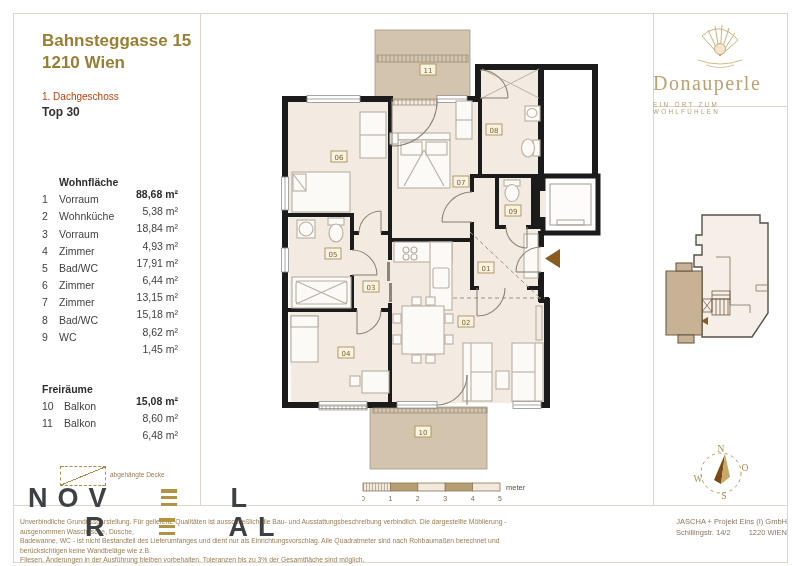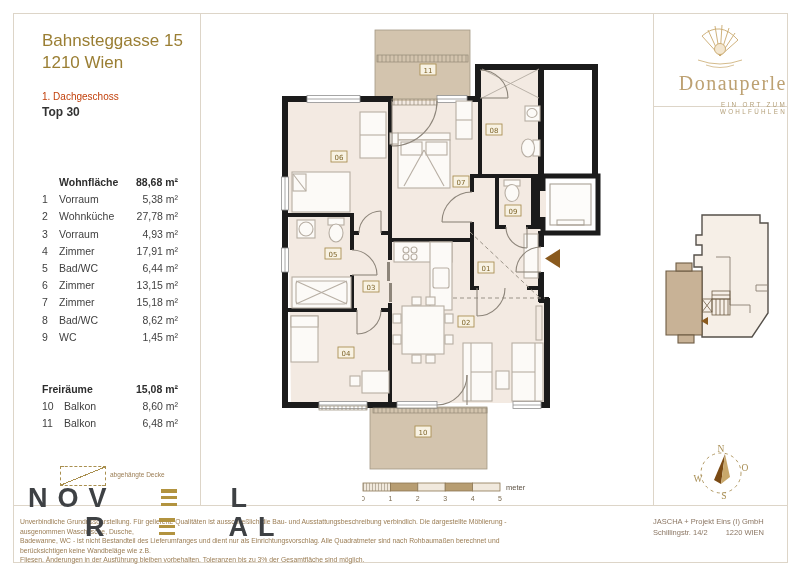--- a/index.html
+++ b/index.html
@@ -6,42 +6,42 @@
   body{
     width:800px;height:566px;position:relative;background:#ffffff;
     font-family:"Liberation Sans",sans-serif;color:#3c3c3c;overflow:hidden;
   }
   .abs{position:absolute;}
   
   .frame{left:13px;top:13px;width:773px;height:548px;border:1px solid #ddd5c8;}
   .vline{width:1px;background:#ddd5c8;top:13px;height:492px;}
   .hline{height:1px;background:#ddd5c8;}
   
-  .addr{left:42px;top:30px;font-size:17px;font-weight:normal;color:#9a7e33;line-height:22px;}
+  .addr{left:42px;top:30px;font-size:17px;font-weight:bold;color:#9a7e33;line-height:22px;}
   .floorline{left:42px;top:88px;font-size:10px;line-height:17px;color:#c2410c;}
   .unitline{left:42px;top:105px;font-size:12px;font-weight:bold;color:#333;}
   
   .rtable{left:42px;top:176px;width:136px;font-size:10.5px;color:#3f3f3f;}
   .trow{display:flex;height:17.2px;align-items:flex-start;}
   .trow.head{font-weight:bold;color:#2e2e2e;}
   .tn{width:17px;flex:0 0 17px;}
   .tname{flex:1;}
-  .tarea{text-align:center;white-space:nowrap;}
+  .tarea{text-align:center;white-space:nowrap;margin-top:12px;}
   .rtable2{left:42px;top:383px;width:136px;font-size:10.5px;color:#3f3f3f;}
   
   .legendbox{left:60px;top:466px;width:44px;height:18px;border:1px dashed #a98f4f;
     background:linear-gradient(to bottom right,transparent 48.5%,#a98f4f 48.5%,#a98f4f 51.5%,transparent 51.5%);}
   .legendtxt{left:110px;top:471px;font-size:6.5px;color:#9b7d54;}
   
-  .brandcol{left:653px;top:18px;width:134px;text-align:right;}
+  .brandcol{left:653px;top:18px;width:134px;text-align:left;}
   .brandname{font-family:"Liberation Serif",serif;font-size:20px;color:#bda172;letter-spacing:1.5px;margin-top:2px;}
   .brandtag{font-size:6.3px;letter-spacing:2.3px;color:#b4a07a;margin-top:6px;}
   
   .fineprint{left:20px;top:517px;width:528px;font-size:6.8px;line-height:9.6px;color:#9b7d54;}
-  .company{left:653px;top:516px;width:134px;text-align:left;font-size:7.5px;line-height:11px;color:#8b7663;}
+  .company{left:653px;top:516px;width:134px;text-align:right;font-size:7.5px;line-height:11px;color:#8b7663;}
   .gapspan{display:inline-block;width:18px;}
   
   .nrlogo{left:28px;top:484px;}
   .nr1,.nr2{font-size:27px;font-weight:bold;letter-spacing:10px;color:#3e4144;line-height:29px;display:flex;align-items:center;gap:44px;}
   .nr2{margin-left:57px;}
   .estripes{display:inline-block;width:16px;height:20px;margin:0 10px 0 0;
     background:repeating-linear-gradient(#b2933f 0 3.6px,transparent 3.6px 6.8px);}
   .nrletters{letter-spacing:10px;}
 </style>
 </head>
@@ -67,21 +67,21 @@
     <span class="tarea">88,68 m²</span>
   </div>
   <div class="trow">
       <span class="tn">1</span>
       <span class="tname">Vorraum</span>
       <span class="tarea">5,38 m²</span>
     </div>
   <div class="trow">
       <span class="tn">2</span>
       <span class="tname">Wohnküche</span>
-      <span class="tarea">27,78 m²</span>
+      <span class="tarea">18,84 m²</span>
     </div>
   <div class="trow">
       <span class="tn">3</span>
       <span class="tname">Vorraum</span>
       <span class="tarea">4,93 m²</span>
     </div>
   <div class="trow">
       <span class="tn">4</span>
       <span class="tname">Zimmer</span>
       <span class="tarea">17,91 m²</span>

